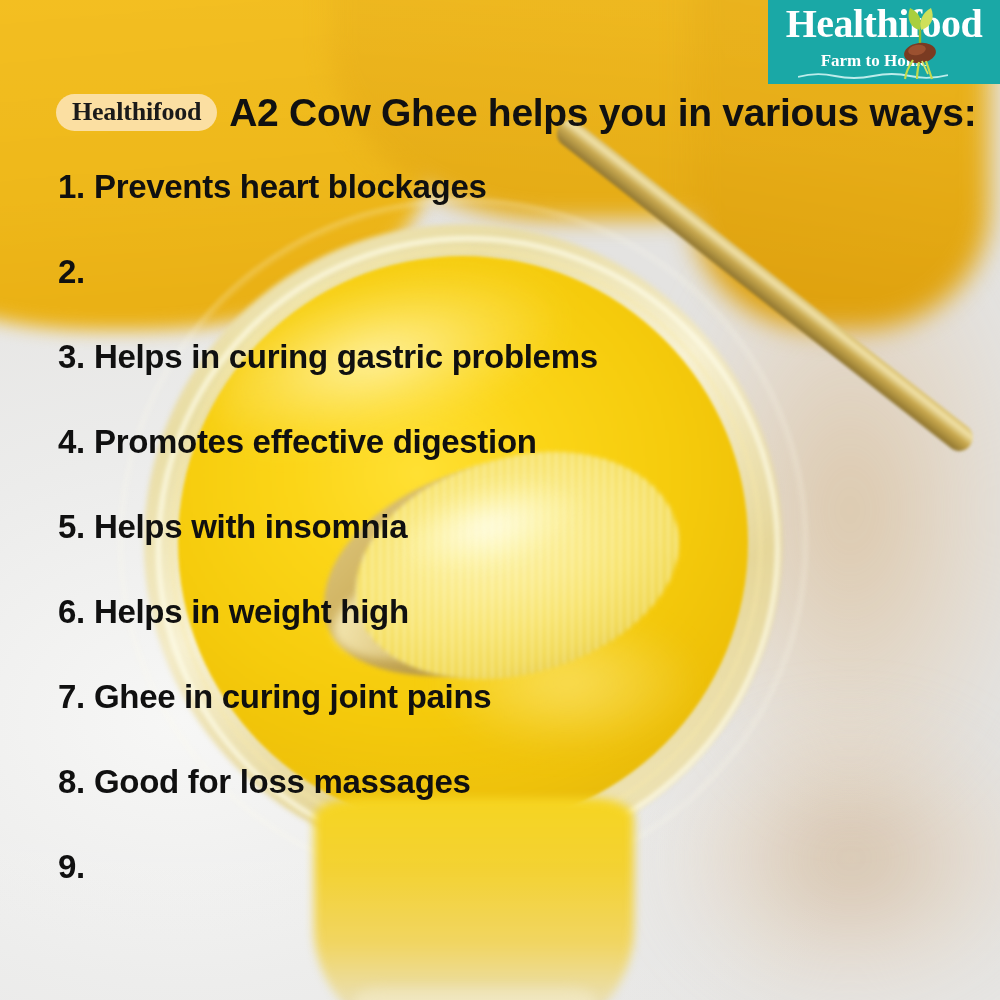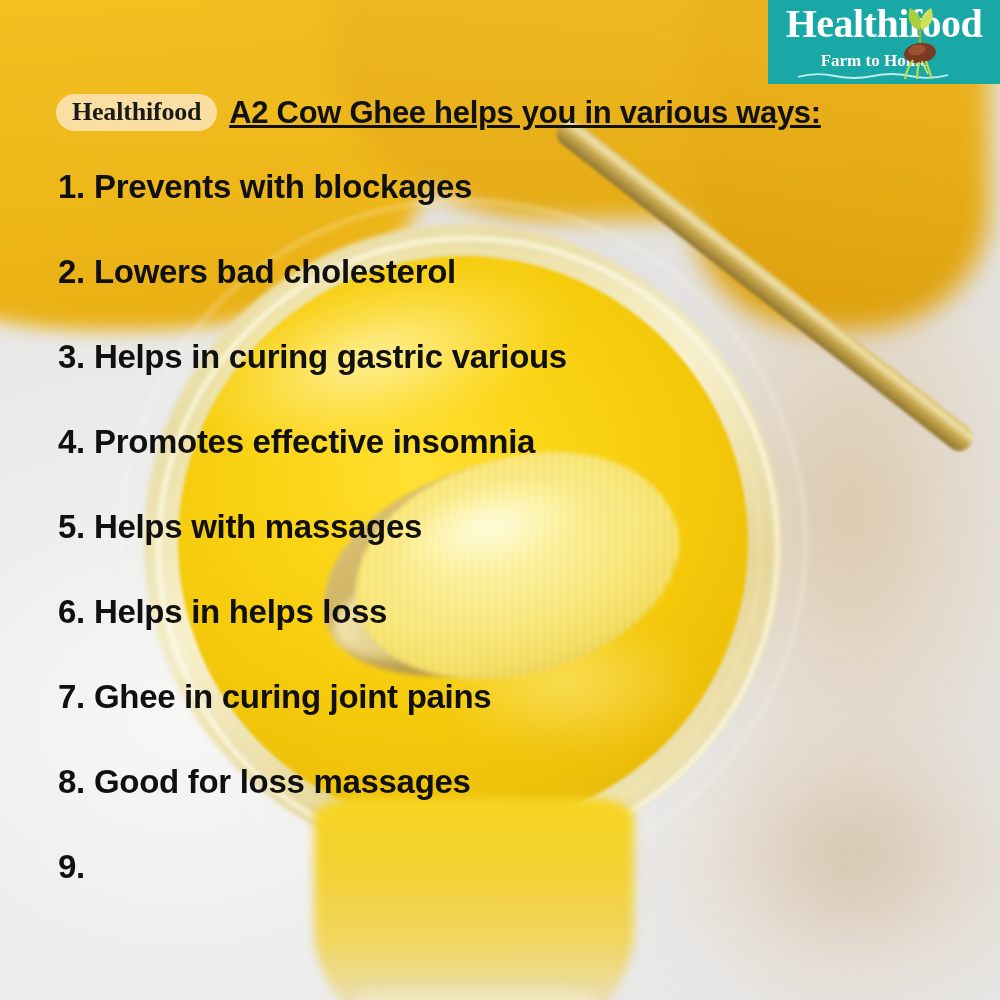--- a/index.html
+++ b/index.html
@@ -282,26 +282,25 @@
     font-weight: 700;
     font-size: 26px;
     letter-spacing: -0.2px;
     color: #1a1a1a;
     line-height: 1;
     white-space: nowrap;
   }
   .headline-text {
     font-family: "Liberation Sans", sans-serif;
     font-weight: 700;
-    font-size: 31px;
+    font-size: 39px;
     color: #111111;
     letter-spacing: -0.3px;
     white-space: nowrap;
     line-height: 1;
-    text-decoration: underline;
   }
 
   
   .benefits {
     position: absolute;
     left: 58px; top: 168px;
     width: 900px;
     margin: 0;
     padding: 0;
     list-style: none;
@@ -379,41 +378,40 @@
   </svg>
 
   <div class="headline-row">
     <span class="brand-pill">Healthifood</span>
     <span class="headline-text">A2 Cow Ghee helps you in various ways:</span>
   </div>
 
   <ul class="benefits">
     <li class="benefit-item">
       <span class="benefit-num">1.</span>
-      <span class="benefit-text">Prevents with blockages</span>
+      <span class="benefit-text">Prevents heart blockages</span>
     </li>
     <li class="benefit-item">
       <span class="benefit-num">2.</span>
-      <span class="benefit-text">Lowers bad cholesterol</span>
     </li>
     <li class="benefit-item">
       <span class="benefit-num">3.</span>
-      <span class="benefit-text">Helps in curing gastric various</span>
+      <span class="benefit-text">Helps in curing gastric problems</span>
     </li>
     <li class="benefit-item">
       <span class="benefit-num">4.</span>
-      <span class="benefit-text">Promotes effective insomnia</span>
+      <span class="benefit-text">Promotes effective digestion</span>
     </li>
     <li class="benefit-item">
       <span class="benefit-num">5.</span>
-      <span class="benefit-text">Helps with massages</span>
+      <span class="benefit-text">Helps with insomnia</span>
     </li>
     <li class="benefit-item">
       <span class="benefit-num">6.</span>
-      <span class="benefit-text">Helps in helps loss</span>
+      <span class="benefit-text">Helps in weight high</span>
     </li>
     <li class="benefit-item">
       <span class="benefit-num">7.</span>
       <span class="benefit-text">Ghee in curing joint pains</span>
     </li>
     <li class="benefit-item">
       <span class="benefit-num">8.</span>
       <span class="benefit-text">Good for loss massages</span>
     </li>
     <li class="benefit-item">

